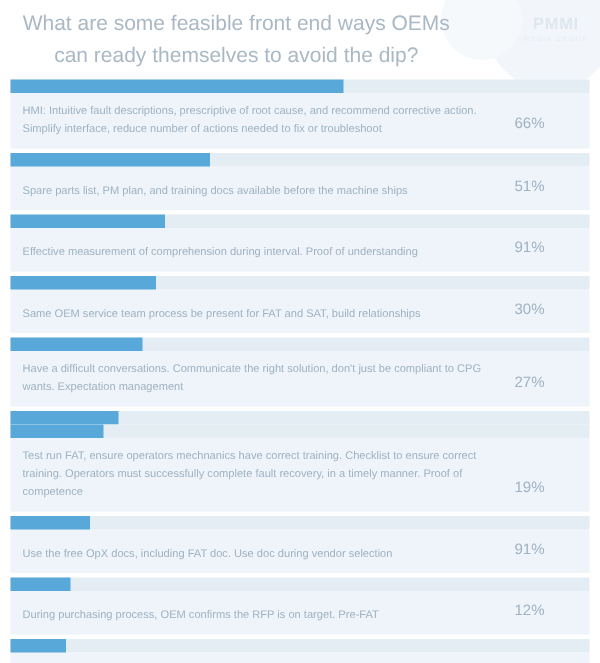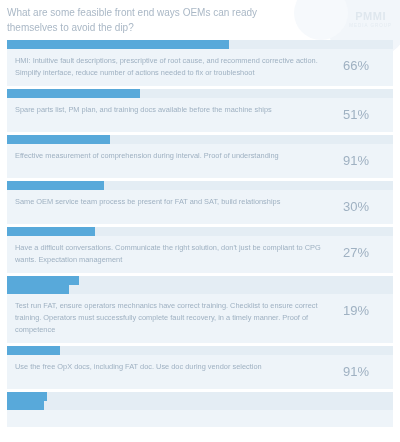--- a/index.html
+++ b/index.html
@@ -56,23 +56,24 @@
     font-size: 4.5px;
     letter-spacing: 1px;
     color: #e4ebf1;
     margin-top: 2px;
   }
 
   #page-title {
     position: relative;
     z-index: 2;
     padding: 5px 92px 0 7px;
-    font-size: 10px;
+    font-size: 14px;
     line-height: 1.52;
     color: #aab8c6;
+    text-align: center;
   }
 
   #chart {
     position: relative;
     z-index: 1;
     margin-top: 5px;
   }
 
   .chart-row {
     position: relative;
@@ -88,39 +89,39 @@
   .bar-fill {
     position: absolute;
     left: 0;
     top: 0;
     height: 9px;
     background: #58a9da;
   }
 
   .row-body {
     display: flex;
-    align-items: flex-start;
+    align-items: flex-end;
     background: #eef4f9;
     margin: 0 7px 3px 7px;
     padding: 6px 0 7px 0;
     min-height: 17px;
     box-sizing: border-box;
   }
   .row-label {
     flex: 1 1 auto;
     padding: 0 6px 0 8px;
     font-size: 7.4px;
     line-height: 1.62;
     color: #9fb1c2;
   }
   .row-value {
     flex: 0 0 42px;
     text-align: left;
     padding-right: 8px;
-    font-size: 13px;
+    font-size: 10px;
     line-height: 1.62;
     color: #9fb1c2;
     margin-left: 16px;
   }
 </style>
 </head>
 <body>
 
 <div id="decor-circle-a"></div>
 <div id="decor-circle-b"></div>
@@ -198,20 +199,24 @@
       </div>
       <div class="row-body">
         <div class="row-label">Use the free OpX docs, including FAT doc. Use doc during vendor selection</div>
         <div class="row-value">91%</div>
       </div>
     </div>
     <div class="chart-row">
       <div class="bar-track">
         <div class="bar-fill" style="width: 10.4%; background: rgb(88, 169, 218);"></div>
       </div>
+      <div class="row-body">
+        <div class="row-label">During purchasing process, OEM confirms the RFP is on target. Pre-FAT</div>
+        <div class="row-value">12%</div>
+      </div>
     </div>
     <div class="chart-row">
       <div class="bar-track">
         <div class="bar-fill" style="width: 9.6%; background: rgb(88, 169, 218);"></div>
       </div>
       <div class="row-body"></div>
     </div>
   </div>
 
 </body></html>

